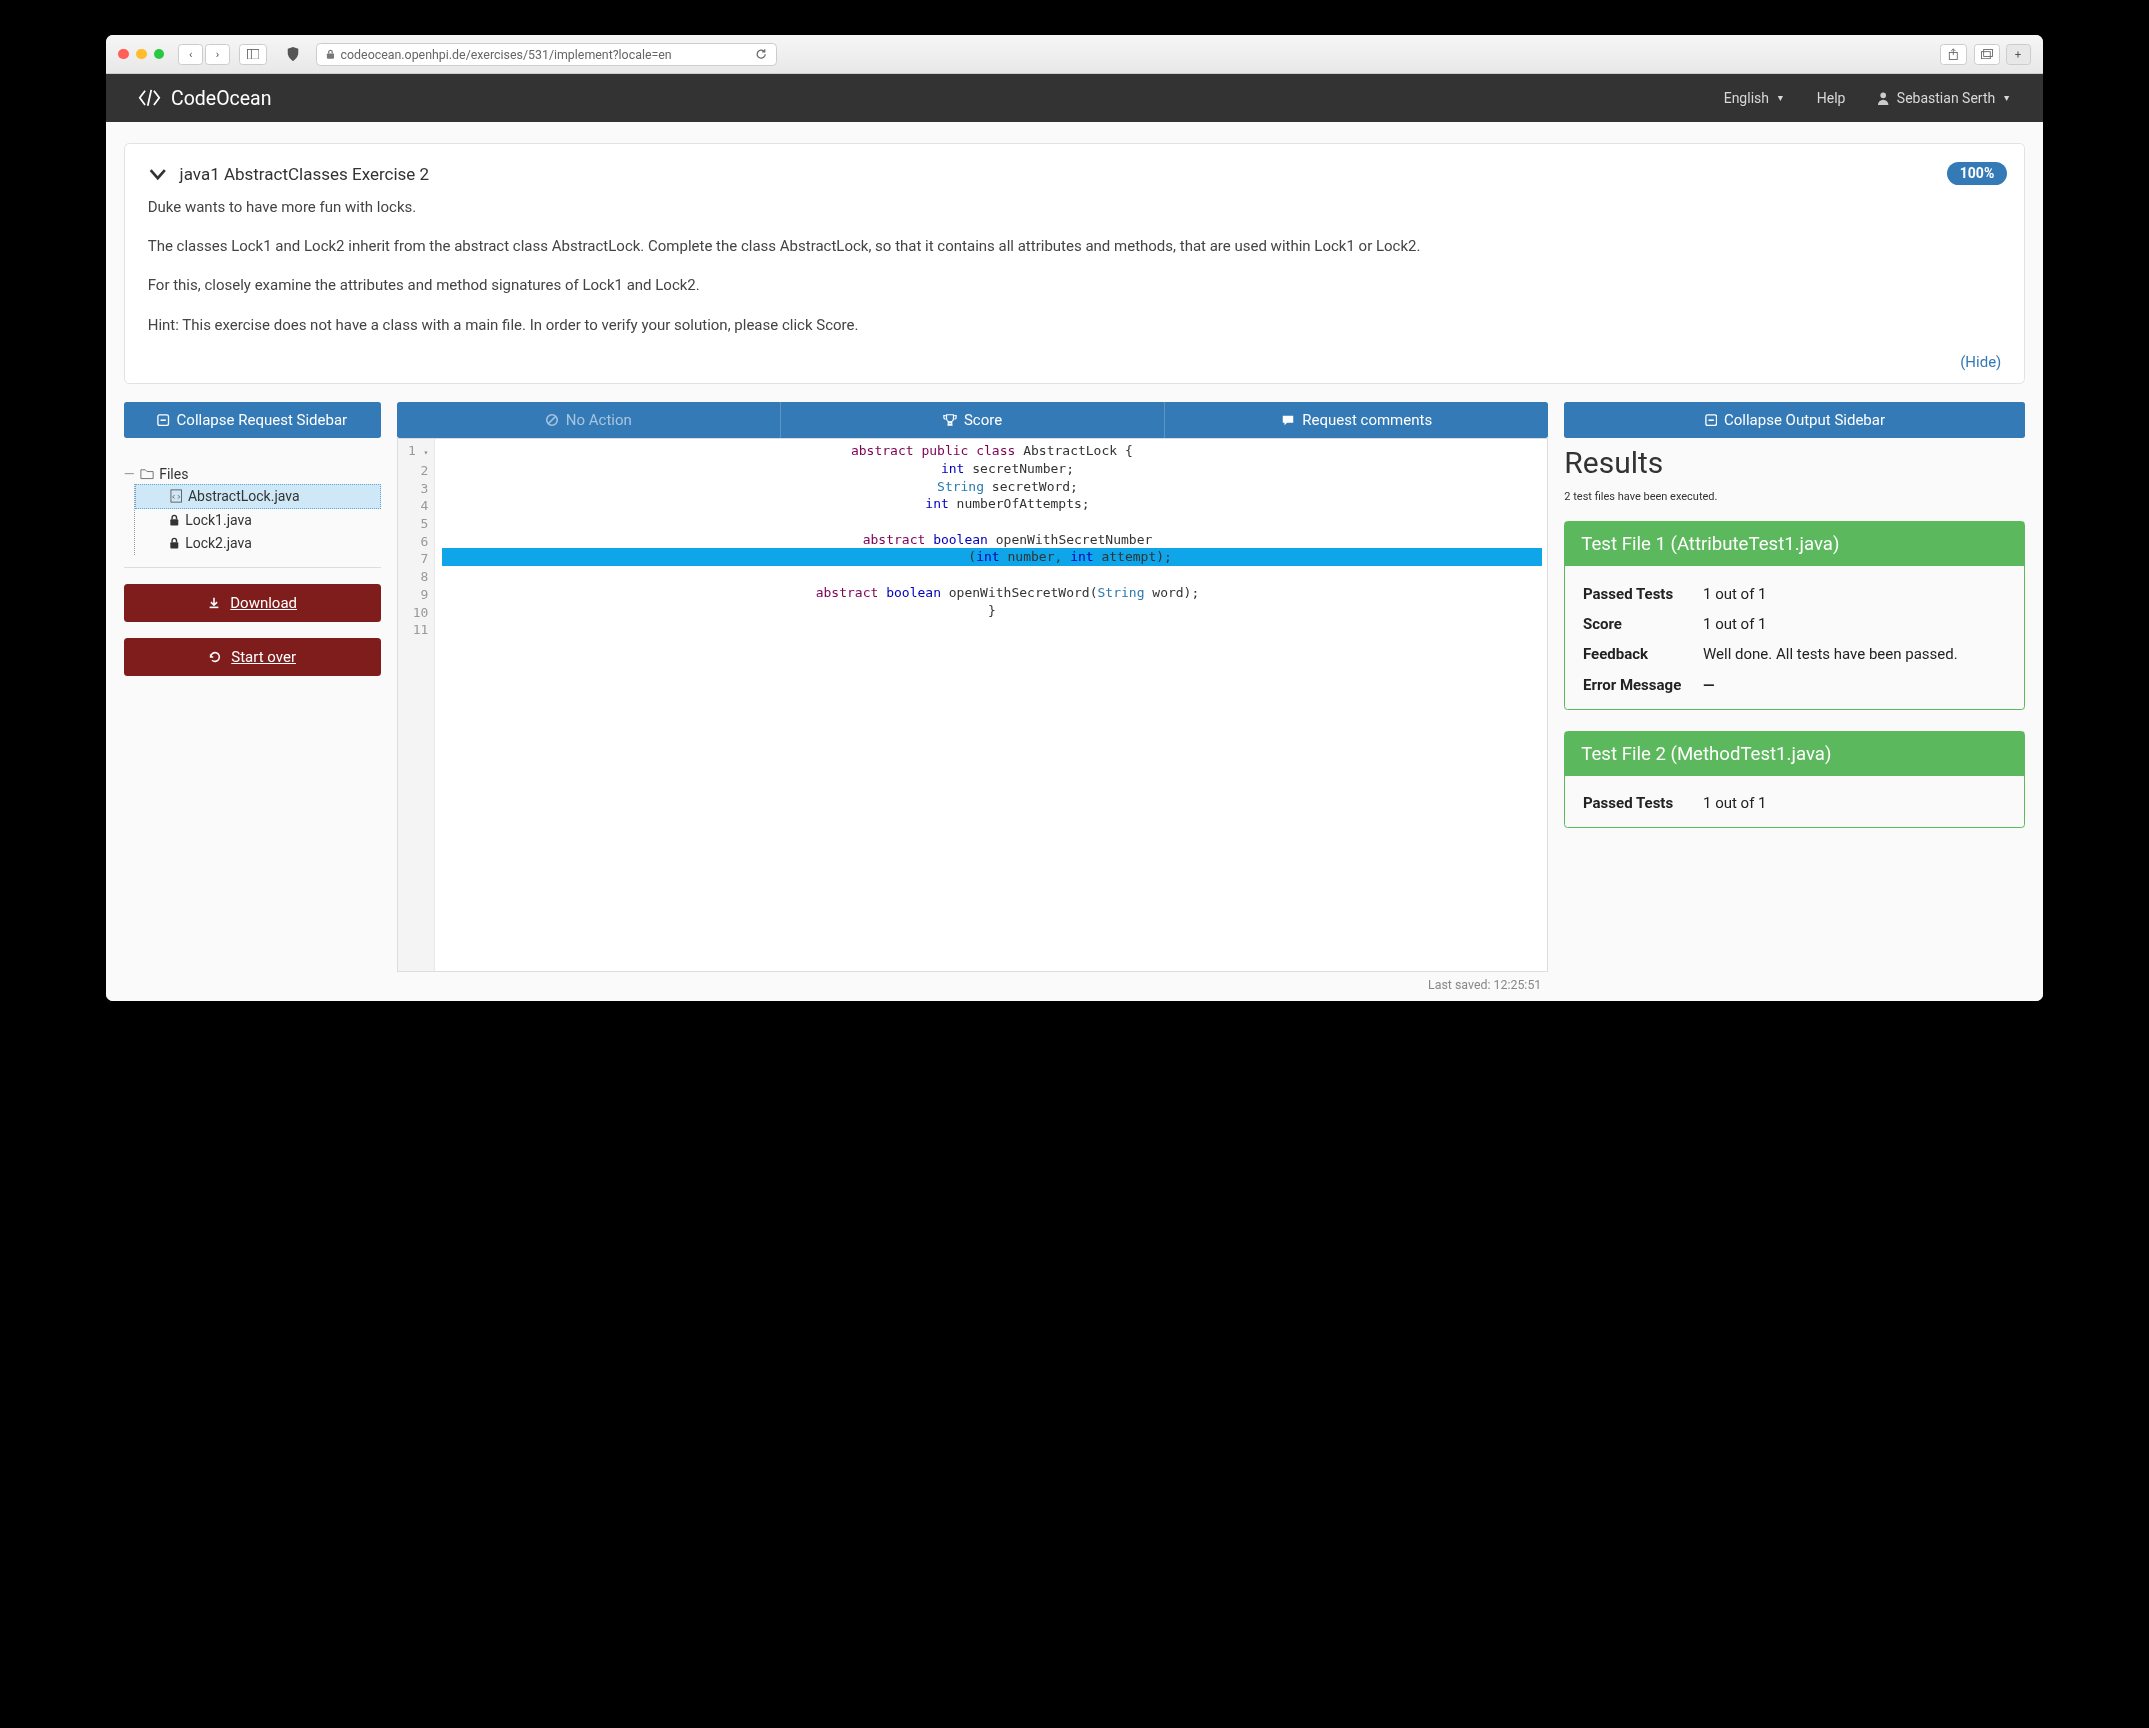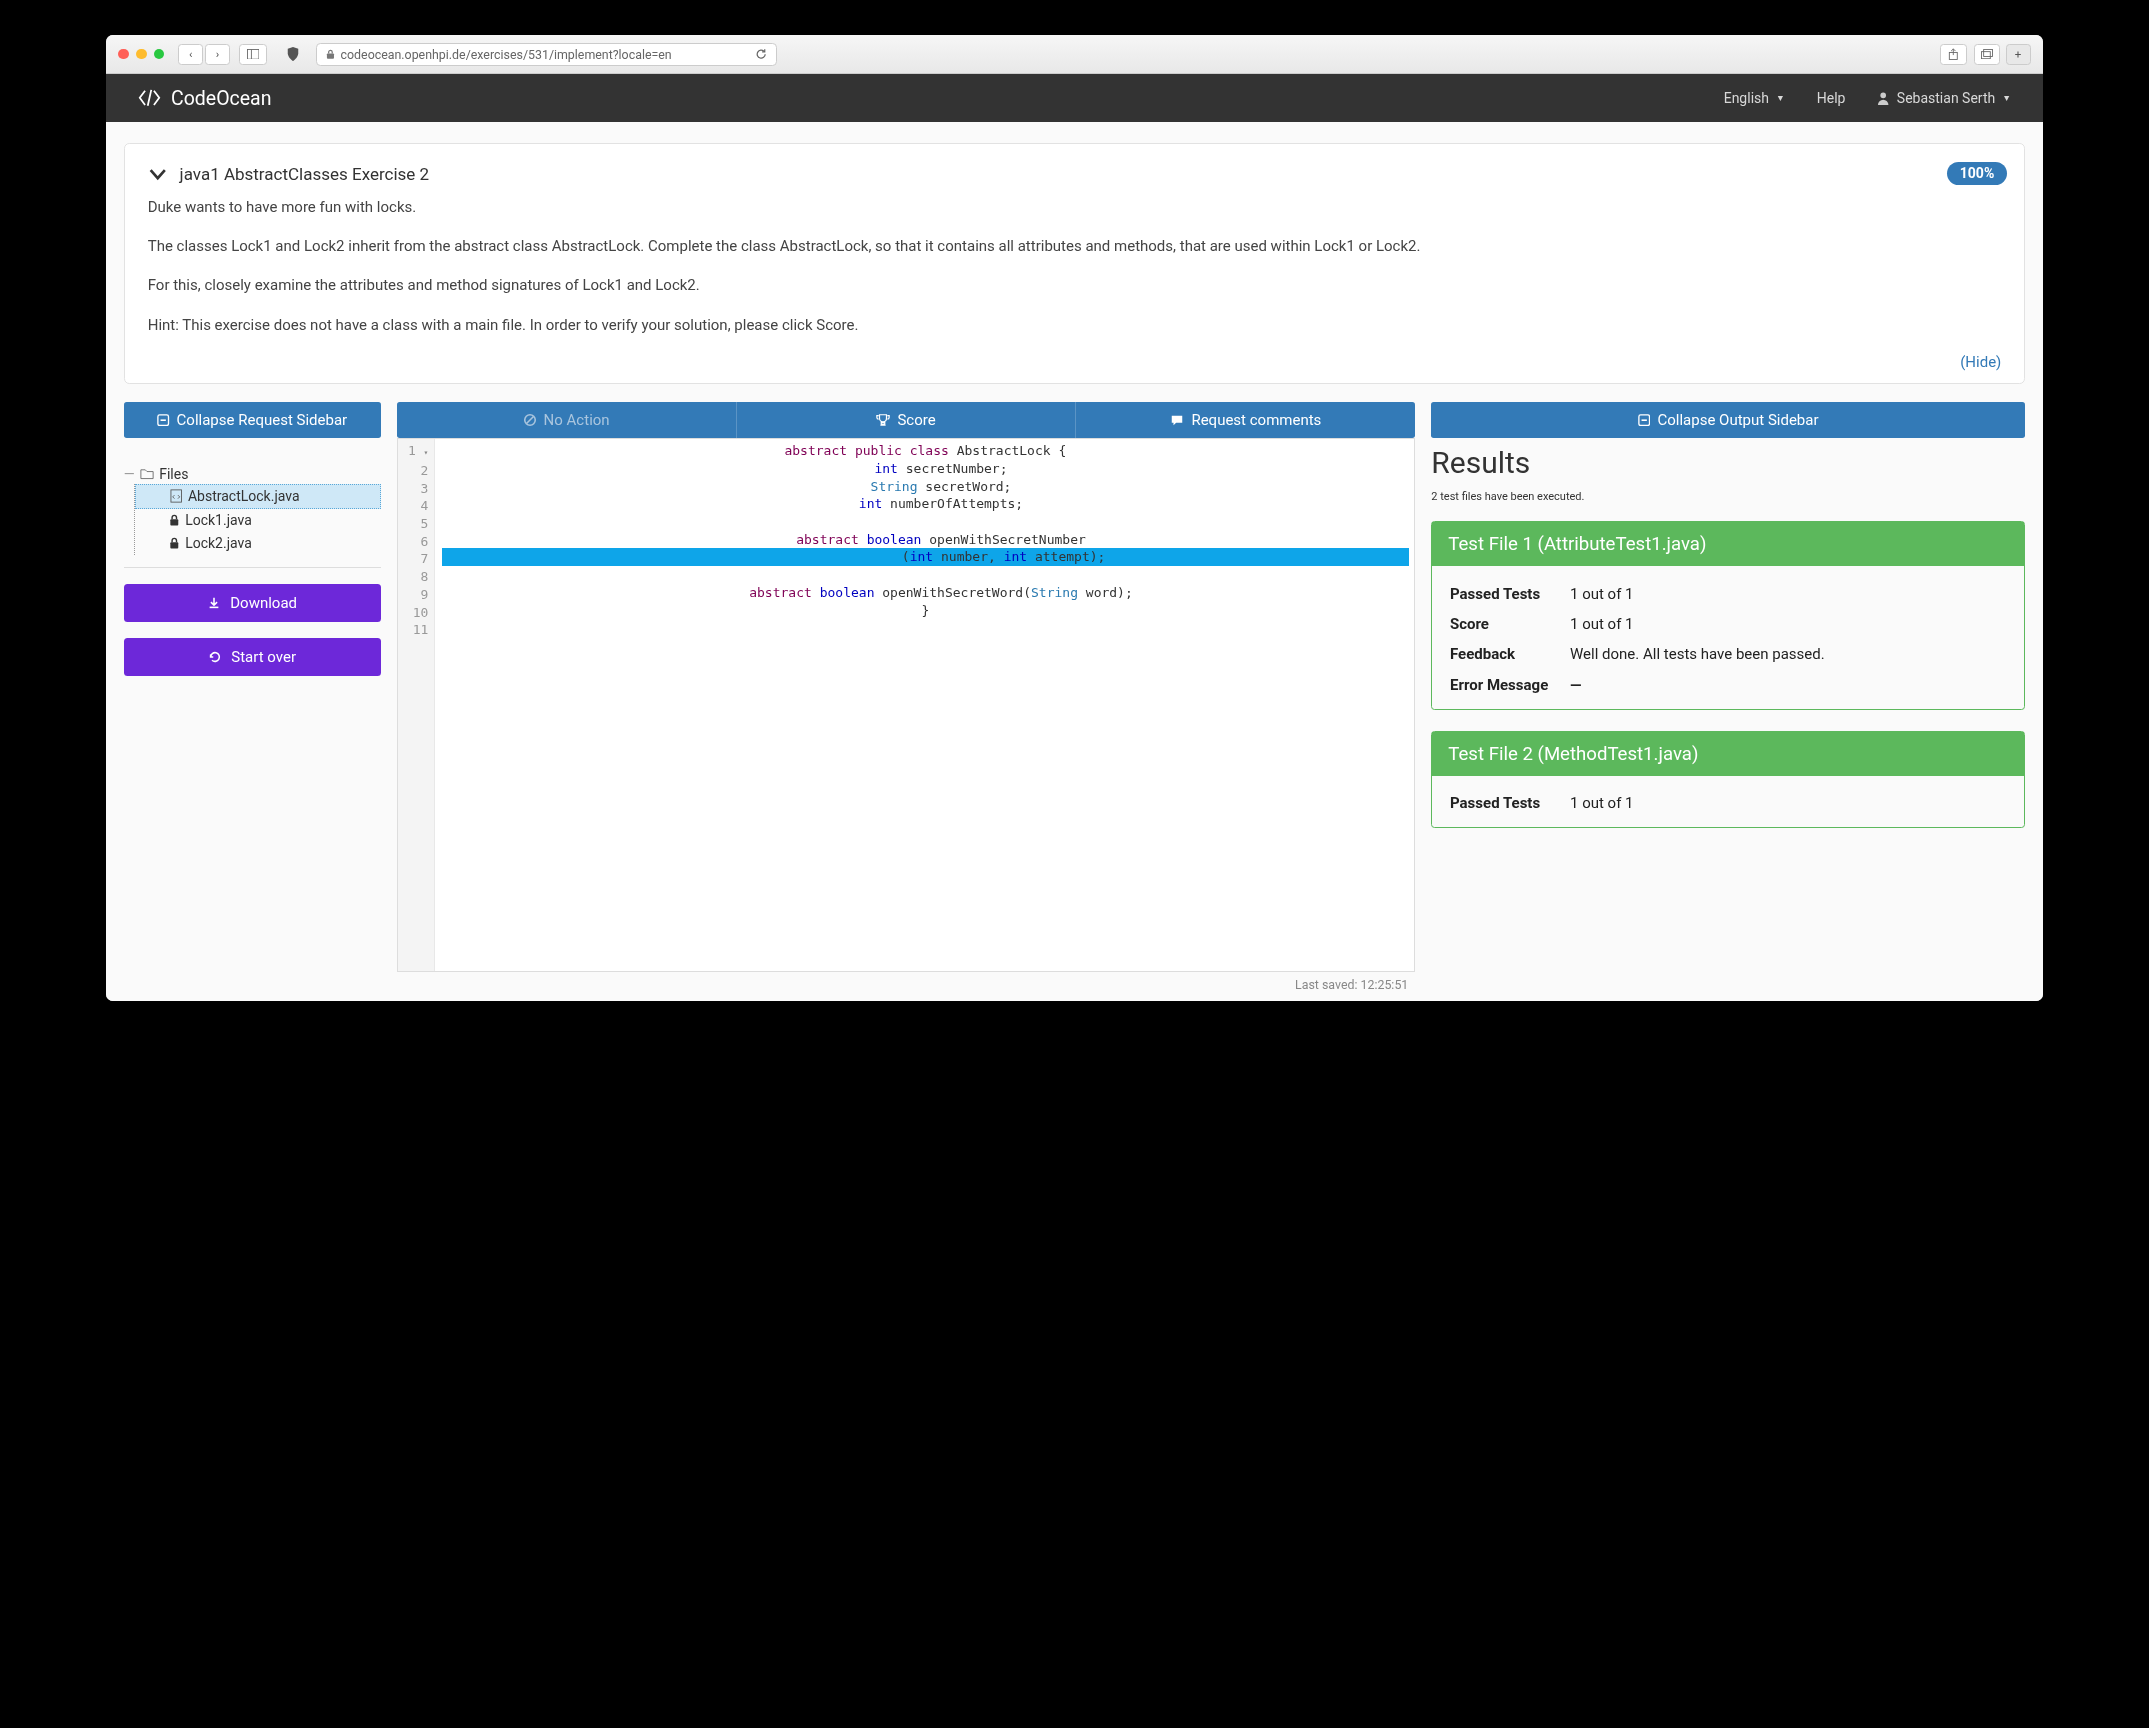--- a/index.html
+++ b/index.html
@@ -27,32 +27,32 @@
 .caret { font-size:8.9px; }
 .content { padding:21px 17.7px 0; background:#fafafa; }
 .card { background:#fff; border:0.9px solid #e2e2e2; border-radius:5.3px; padding:19.5px 23px 12.4px; margin-bottom:17.7px; position:relative; }
 .badge { position:absolute; right:17.7px; top:17.7px; background:#337ab7; color:#fff; font-weight:bold; padding:3.5px 12.4px; border-radius:12.4px; font-size:14px; }
 .card h1 { font-size:17px; font-weight:400; color:#333; display:flex; align-items:center; gap:12.4px; margin-bottom:12.4px; }
 .card p { color:#444; font-size:15px; line-height:1.55; margin-bottom:16px; }
 .hidelink { text-align:right; color:#337ab7; font-size:15px; cursor:pointer; }
 .layout { display:flex; gap:16px; align-items:flex-start; }
 .left { width:257px; }
 .mid { flex:1; min-width:0; }
-.right { width:594px; }
+.right { width:461px; }
 .bluebar { background:#337ab7; color:#fff; text-align:center; padding:8.9px 5.3px; font-size:15px; border-radius:2.7px; display:flex; align-items:center; justify-content:center; gap:7px; cursor:pointer; }
 .toolbar { display:flex; background:#337ab7; border-radius:2.7px; overflow:hidden; }
 .toolbar .titem { flex:1; color:#fff; padding:8.9px 3.5px; text-align:center; font-size:15px; display:flex; align-items:center; justify-content:center; gap:7px; border-right:0.9px solid rgba(255,255,255,.2); cursor:pointer; }
 .toolbar .titem:last-child{border-right:none;}
 .toolbar .titem.disabled{color:#a9c5de;}
 .filetree { margin-top:26.6px; font-size:14px; color:#333; border-bottom:0.9px solid #ddd; padding-bottom:12.4px; }
 .filetree .folder { display:flex; align-items:center; gap:5.3px; padding:1.8px 0; cursor:pointer;}
 .filetree .file { display:flex; align-items:center; gap:5.3px; padding:3.5px 5.3px 3.5px 34px; cursor:pointer; position:relative;}
 .filetree .file.selected{background:#cfe8f7;border:0.9px dotted #5aa8d8;}
 .filetree .tree-line{border-left:0.9px dotted #999;margin-left:10.6px;}
-.btn { background:#6d28d9; color:#fff; padding:9.8px; text-align:center; border-radius:3.5px; margin-top:16px; font-size:15px; display:flex; align-items:center; justify-content:center; gap:8.9px; cursor:pointer; }
+.btn { background:#7f1d1d; color:#fff; padding:9.8px; text-align:center; border-radius:3.5px; margin-top:16px; font-size:15px; display:flex; align-items:center; justify-content:center; gap:8.9px; cursor:pointer;text-decoration:underline; }
 .editor { background:#fff; border:0.9px solid #ddd; font-family:Menlo,Consolas,monospace; font-size:13px; position:relative; }
 .gutter { position:absolute; left:0; top:0; bottom:0; width:37px; background:#f4f4f4; color:#999; text-align:right; padding:3.5px 5.3px 3.5px 0; line-height:17.7px; border-right:0.9px solid #e8e8e8;}
 .codelines { padding:3.5px 5.3px 3.5px 44px; line-height:17.7px; white-space:pre; color:#333; min-height:532px;text-align:center;}
 .hl{background:#0ea5e9;}
 .kw{color:#7f0055;}.kw2{color:#0000c0;}.type{color:#2a7ab0;}
 .saved { text-align:right; color:#888; font-size:12.4px; padding:5.3px 7px 8.9px; }
 .results h2 { font-size:30px; font-weight:400; margin:7px 0 10.6px; color:#333;}
 .results-sub { font-size:11px; color:#333; margin-bottom:17.7px; }
 .testcard { border:1.8px solid #5cb85c; border-radius:3.5px; margin-bottom:21px; }
 .testhdr { background:#5cb85c; color:#fff; padding:11px 16px; font-size:18.6px; }

